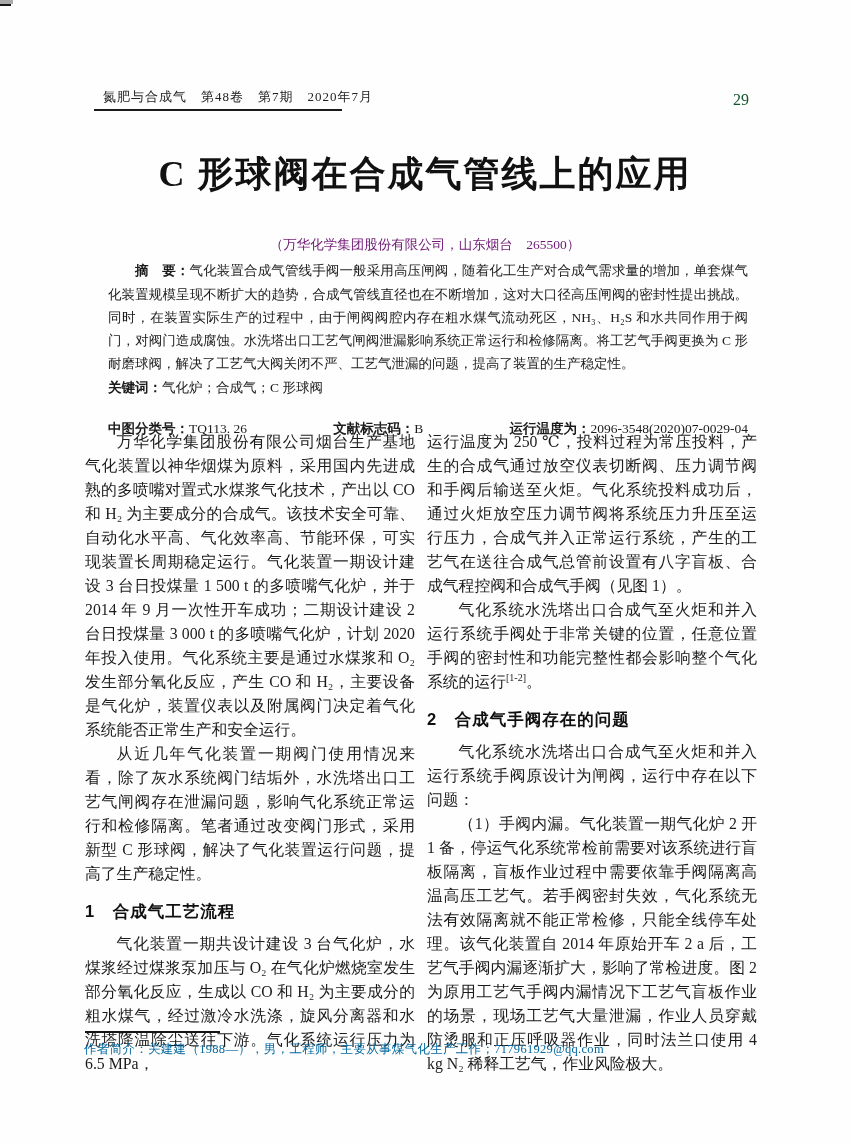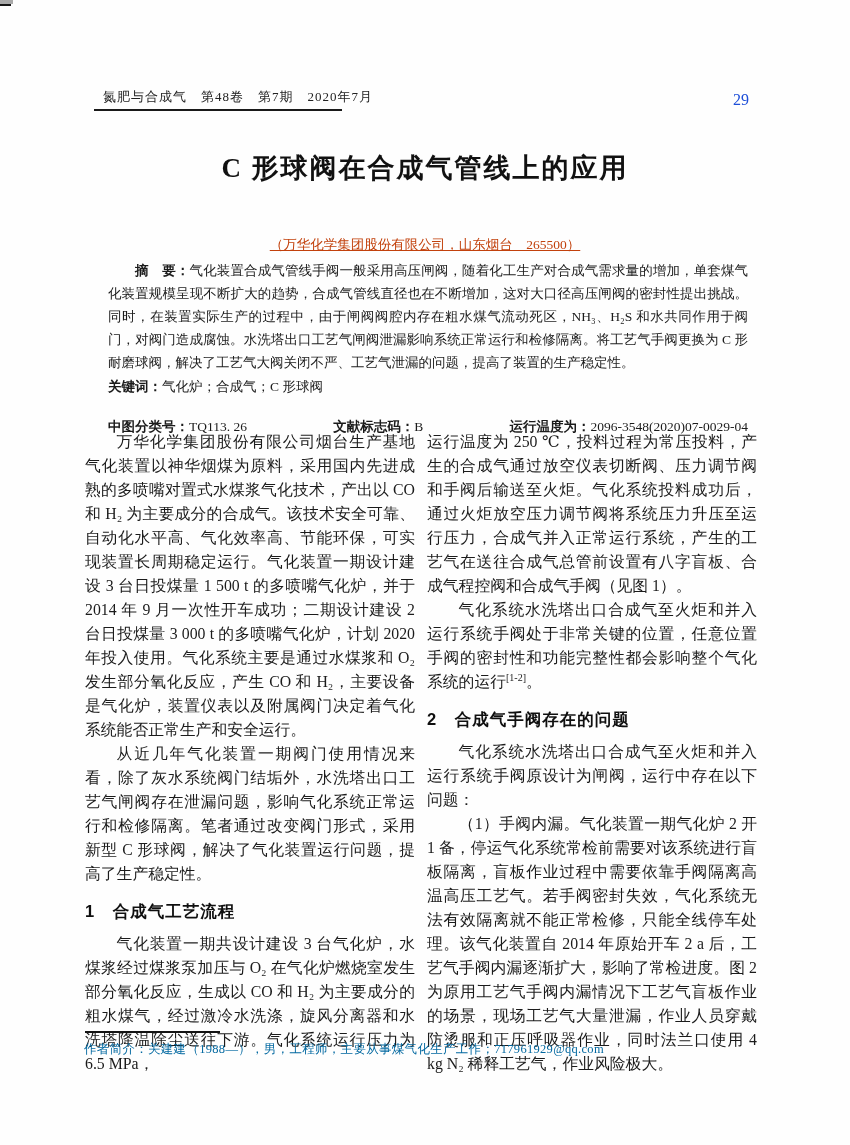--- a/index.html
+++ b/index.html
@@ -19,45 +19,45 @@
   .running-header {
     position: absolute; left: 103px; top: 88px;
     font-size: 13px; letter-spacing: 1px; color: #222;
   }
   .header-rule {
     position: absolute; left: 94px; top: 109px;
     width: 248px; height: 2px; background: #1a1a1a;
   }
   .page-number {
     position: absolute; left: 733px; top: 91px;
-    font-size: 16px; color: #1d4ed8;
+    font-size: 16px; color: #14532d;
   }
 
   .title {
     position: absolute; left: 0; top: 150px; width: 100%;
     margin: 0; text-align: center;
-    font-size: 27px; font-weight: bold; letter-spacing: 2px;
+    font-size: 36px; font-weight: bold; letter-spacing: 2px;
     color: #111;
   }
   .authors {
     position: absolute; left: 0; top: 208px; width: 100%;
     text-align: center; font-size: 15px; letter-spacing: 1px; color: #1f1f1f;
   }
   .affiliation {
     position: absolute; left: 0; top: 236px; width: 100%;
-    text-align: center; font-size: 13.5px; color: #c2410c; text-decoration: underline;
+    text-align: center; font-size: 13.5px; color: #701a75;
   }
 
   .front-matter {
     position: absolute; left: 108px; top: 259px; width: 640px;
     font-size: 13.5px; line-height: 23px; text-align: justify;
   }
   .front-matter p { margin: 0; }
   .abstract { text-indent: 2em; }
-  .lbl { font-weight: bold; }
+  .lbl { font-weight: bold; font-family: Liberation Mono, monospace; }
   .keywords { margin-top: 1px !important; }
   .meta-row {
     display: flex; justify-content: space-between;
     margin-top: 17px; line-height: 23px;
   }
 
   .columns {
     position: absolute; left: 85px; top: 430px; width: 680px;
     display: flex; gap: 12px;
   }

